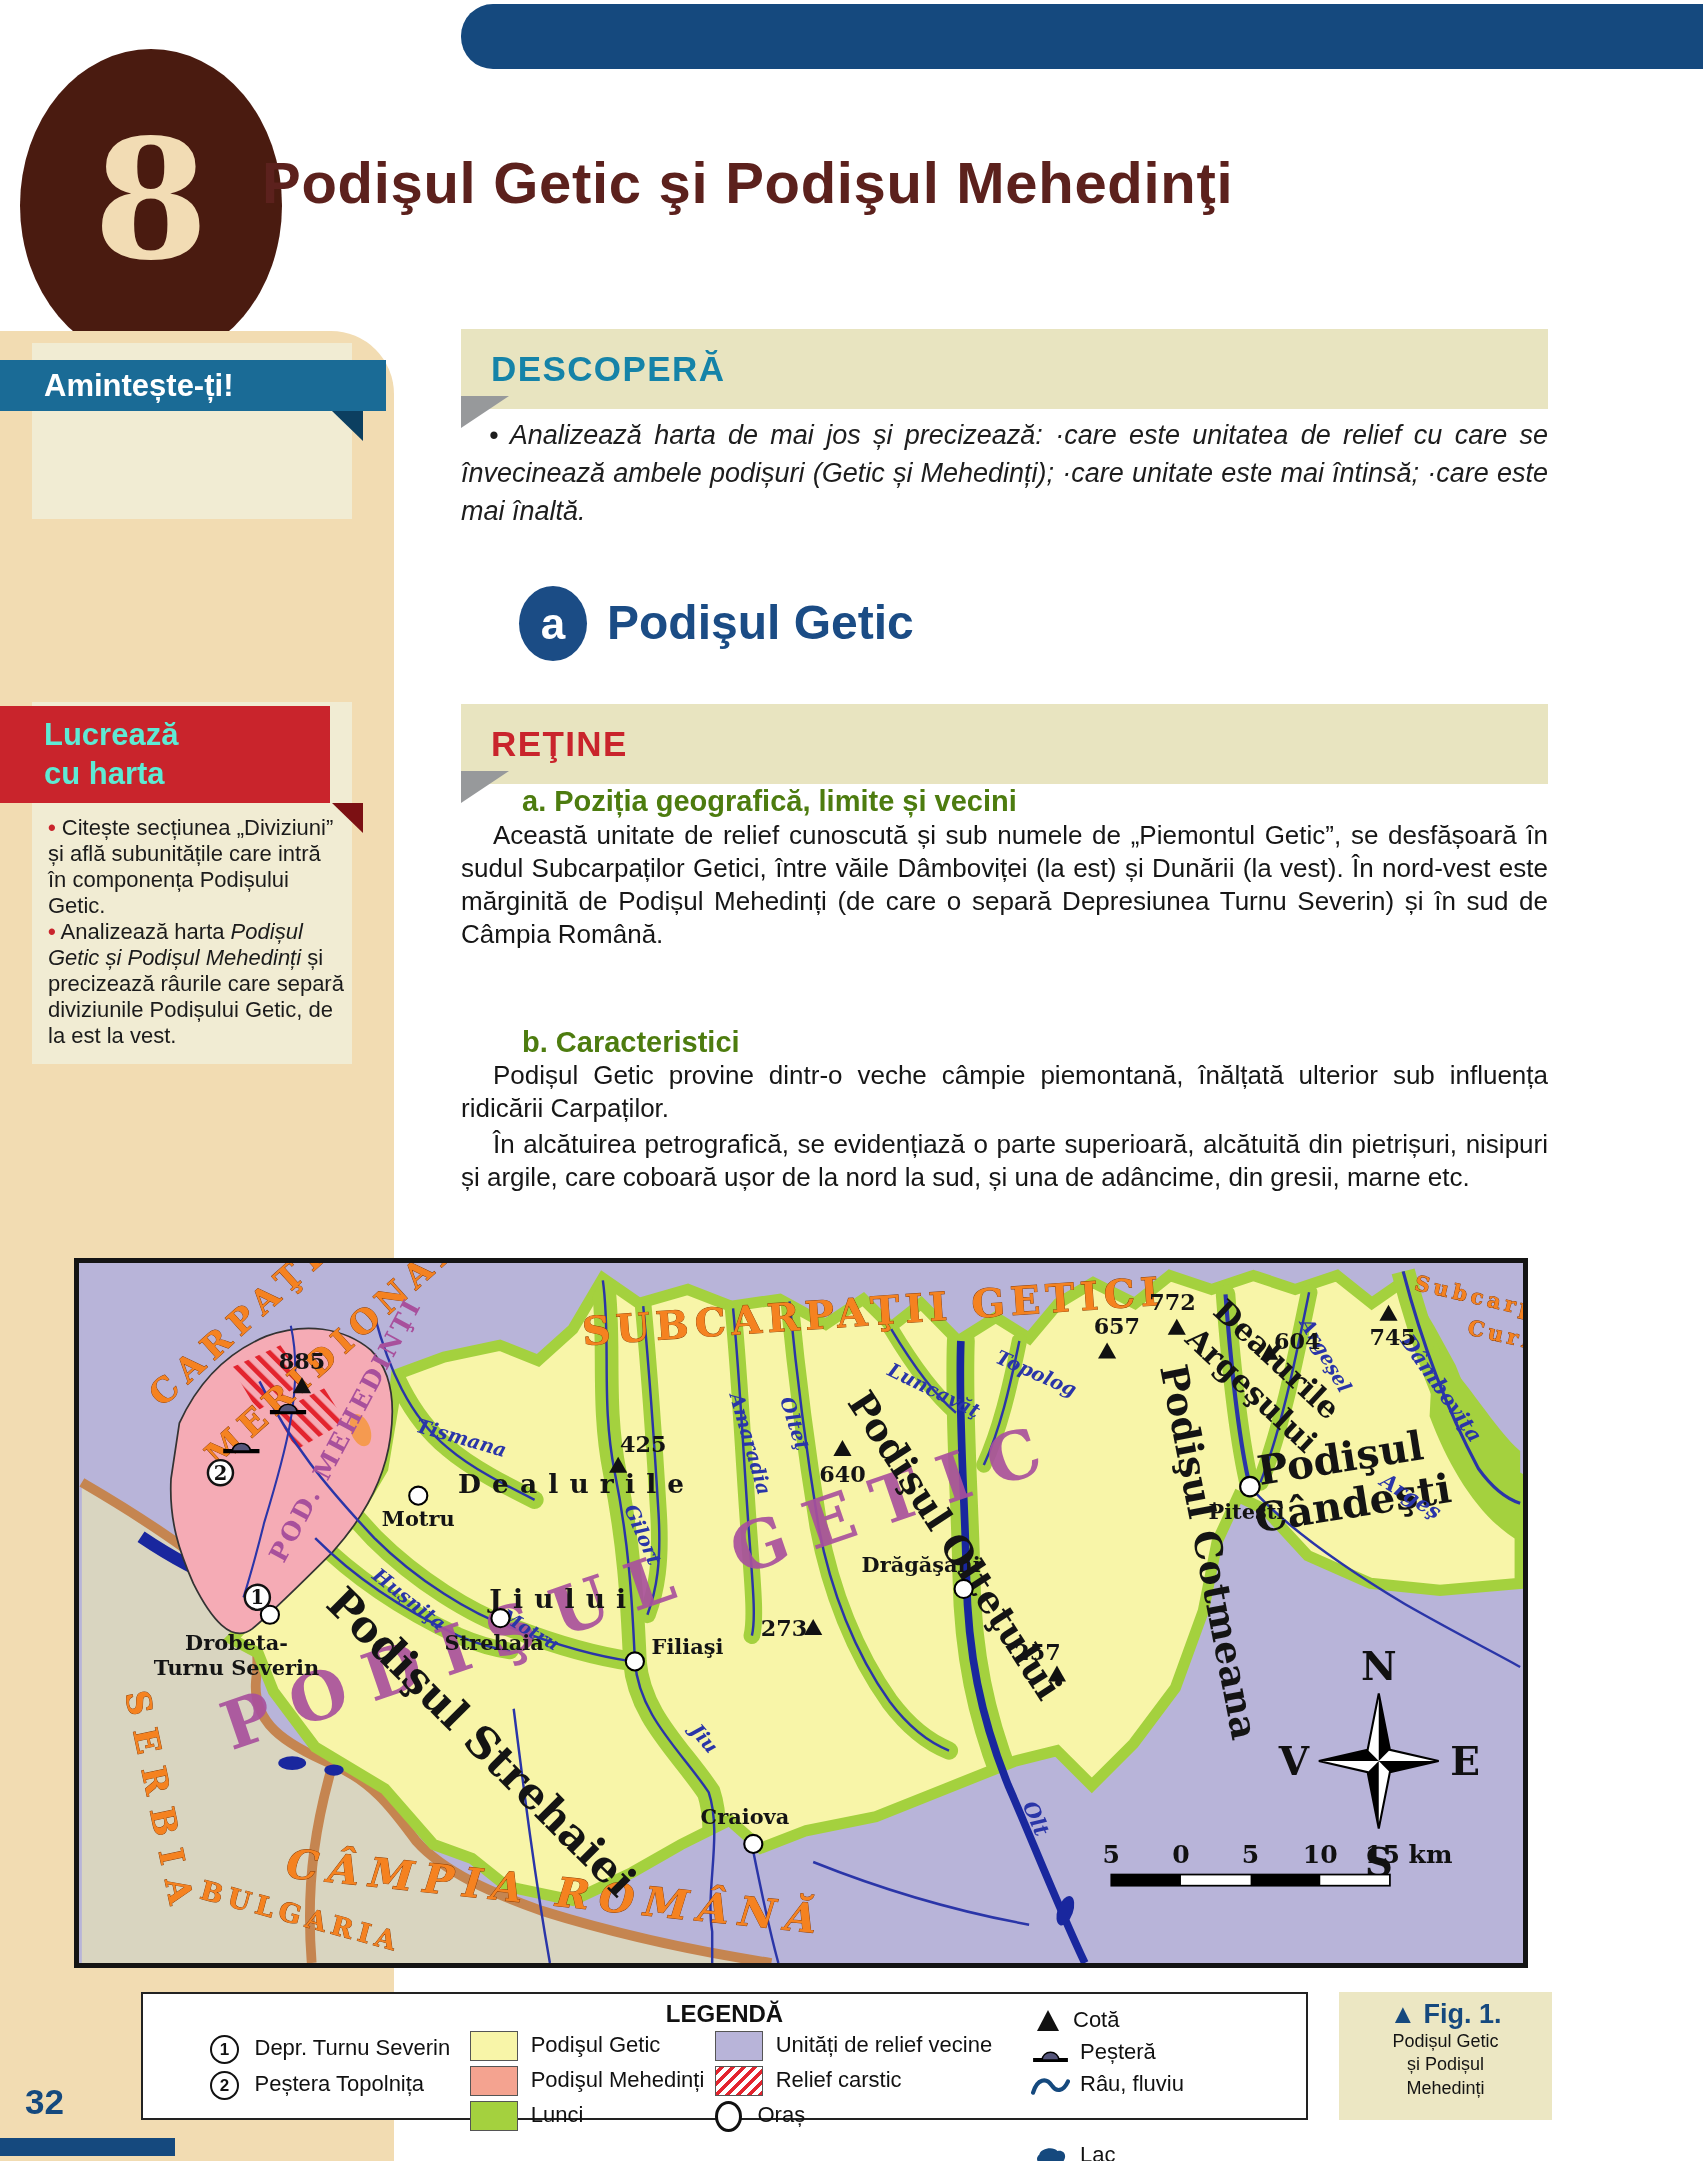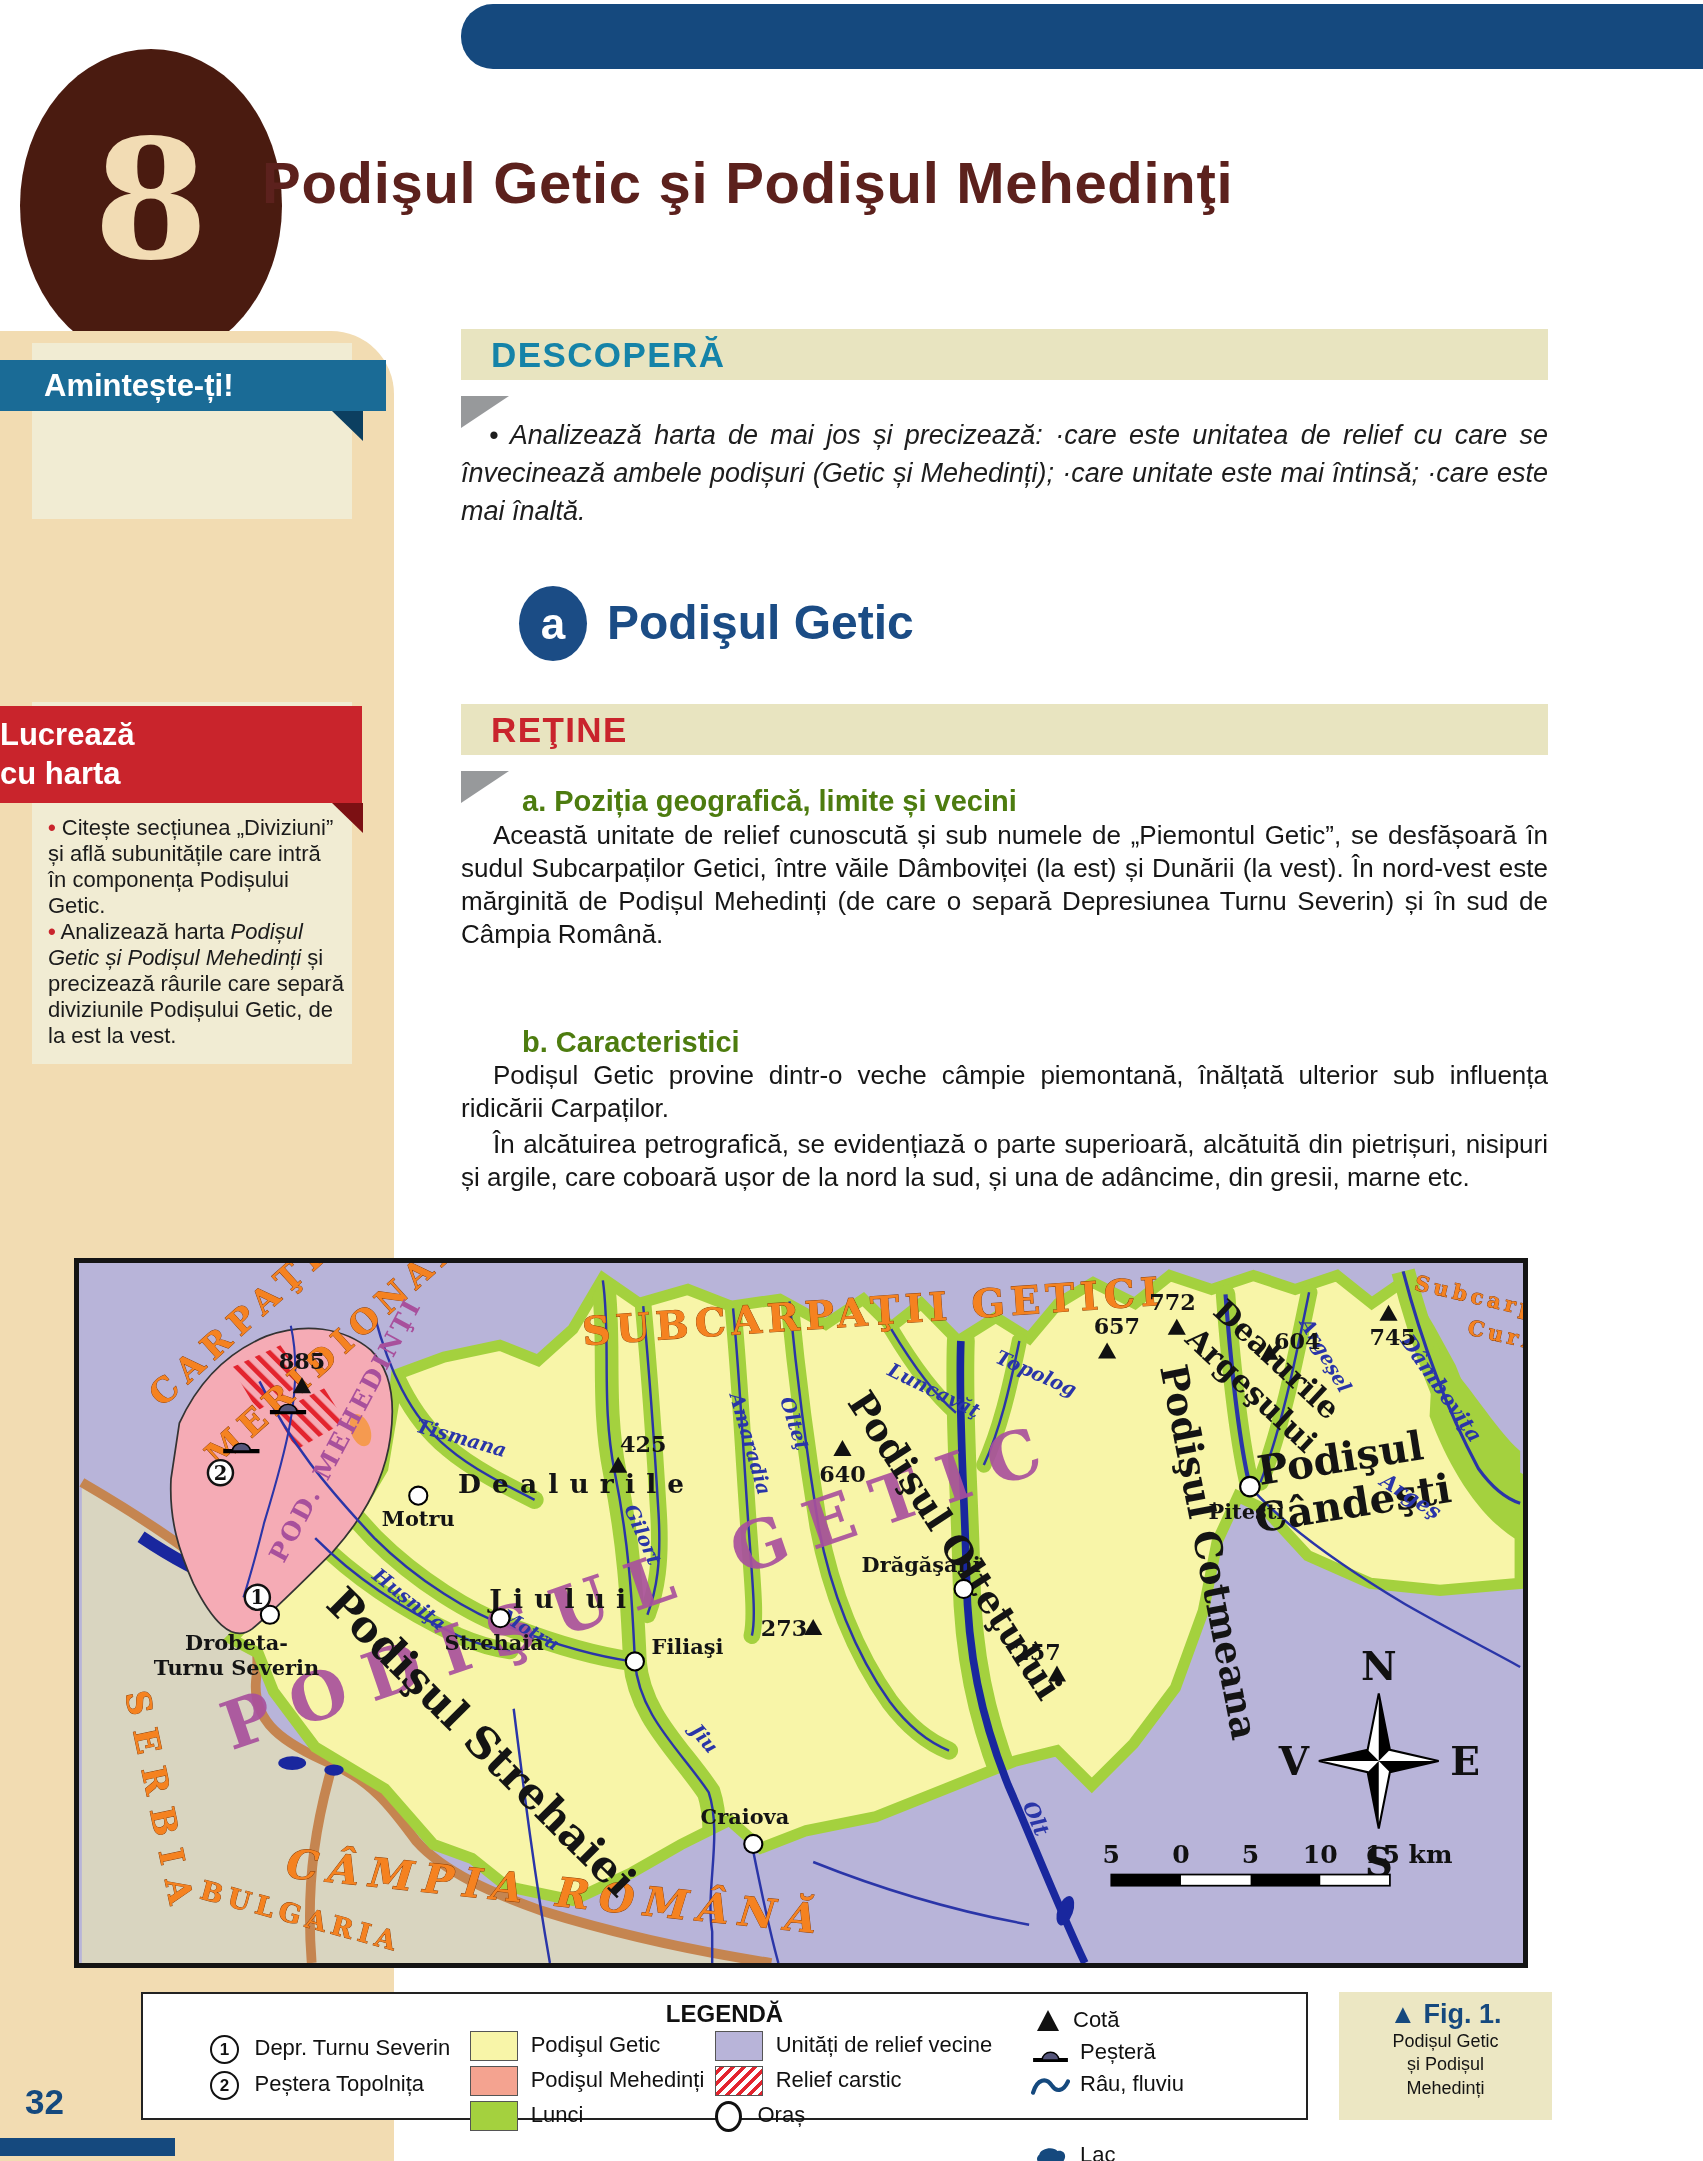--- a/index.html
+++ b/index.html
@@ -5,38 +5,38 @@
   html,body{margin:0;padding:0;background:#ffffff;}
   .page{position:relative;width:1704px;height:2161px;background:#fff;overflow:hidden;font-family:"Liberation Sans",sans-serif;}
 
   
   .sidebar-col{position:absolute;left:0;top:331px;width:394px;height:1831px;background:#f2dcb2;border-top-right-radius:63px;}
   .remember-box{position:absolute;left:32px;top:343px;width:320px;height:176px;background:#f1ecd3;}
   .mapwork-box{position:absolute;left:32px;top:702px;width:320px;height:362px;background:#f1ecd3;}
   .ribbon-blue{position:absolute;left:0;top:360px;width:386px;height:51px;background:#1a6b96;color:#fff;
     font-size:31px;font-weight:bold;display:flex;align-items:center;padding-left:44px;box-sizing:border-box;}
   .fold-blue{position:absolute;left:332px;top:411px;width:31px;height:30px;background:#0c3f60;clip-path:polygon(0 0,100% 0,100% 100%);}
-  .ribbon-red{position:absolute;left:0;top:706px;width:362px;height:97px;background:#c9242c;color:#ffffff;
-    font-size:31px;font-weight:bold;display:flex;flex-direction:column;justify-content:center;box-sizing:border-box;line-height:1.25;}
+  .ribbon-red{position:absolute;left:0;top:706px;width:330px;height:97px;background:#c9242c;color:#5eead4;
+    font-size:31px;font-weight:bold;display:flex;flex-direction:column;justify-content:center;padding-left:44px;box-sizing:border-box;line-height:1.25;}
   .fold-red{position:absolute;left:332px;top:803px;width:31px;height:30px;background:#7c1013;clip-path:polygon(0 0,100% 0,100% 100%);}
   .side-text{position:absolute;font-size:22px;line-height:1.18;color:#1b1b1b;}
   .side-text .bullet-blue{color:#1a6b96;font-weight:bold;}
   .side-text .bullet-red{color:#c9242c;font-weight:bold;}
   .st1{left:48px;top:431px;width:292px;}
   .st2{left:48px;top:815px;width:297px;}
 
   
   .top-bar{position:absolute;left:461px;top:4.2px;width:1243px;height:65px;background:#15497e;border-radius:32px 0 0 32px;}
   .lesson-circle{position:absolute;left:20px;top:49px;width:262px;height:313px;background:#4a1b10;border-radius:50%;
     display:flex;align-items:center;justify-content:center;}
   .lesson-number{color:#f2dcb4;font-size:165px;font-weight:bold;font-family:"DejaVu Serif",serif;transform:translateY(-5.6px);}
   .page-title{position:absolute;left:262px;top:149px;width:1337px;font-size:58px;font-weight:bold;color:#5c211d;letter-spacing:0.7px;}
 
   
-  .bar{position:absolute;left:461px;width:1087px;height:51px;background:#e8e4c0;display:flex;align-items:center;
+  .bar{position:absolute;left:461px;width:1087px;height:80px;background:#e8e4c0;display:flex;align-items:center;
     padding-left:30px;box-sizing:border-box;}
   .bar-descopera{top:329px;}
   .bar-retine{top:704px;}
   .bar-fold{position:absolute;width:48px;height:32px;background:#97999b;clip-path:polygon(0 0,100% 0,0 100%);}
   .bf1{left:461px;top:396px;}
   .bf2{left:461px;top:771px;}
   .descopera-title{color:#1583a8;font-size:35px;font-weight:bold;letter-spacing:1.4px;}
   .retine-title{color:#c9242c;font-size:35px;font-weight:bold;letter-spacing:1.4px;}
   .discover-text{position:absolute;left:461px;top:417px;width:1087px;font-size:27px;font-style:italic;line-height:1.4;
     color:#1d1d1d;text-align:justify;text-indent:28px;}

